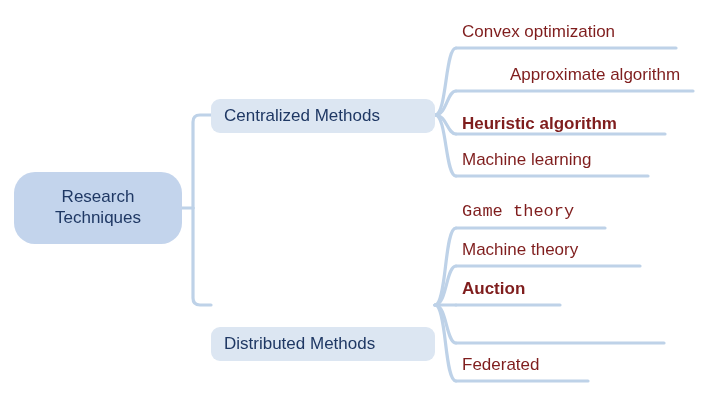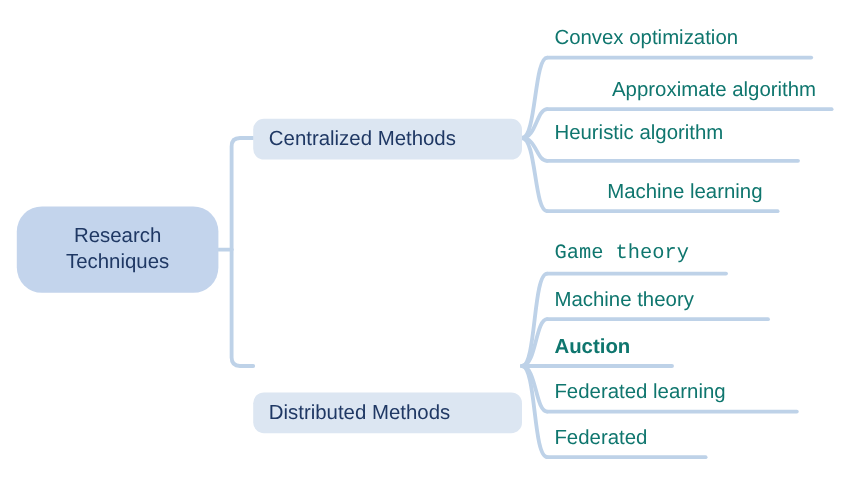--- a/index.html
+++ b/index.html
@@ -60,21 +60,21 @@
     width: 224px;
   }
   .node.branch-distributed {
     left: 211px;
     top: 289px;
     width: 224px;
     margin-top: 38px;
   }
   .leaf {
     position: absolute;
-    color: #0f766e;
+    color: #7f1d1d;
     font-size: 17px;
     white-space: nowrap;
     line-height: 1;
   }
 </style>
 </head>
 <body>
 
 <div id="mindmap">
 
@@ -111,22 +111,21 @@
 
   <div class="node root">Research
 Techniques</div>
 
   <div class="node branch branch-centralized">Centralized Methods</div>
 
   <div class="node branch branch-distributed">Distributed Methods</div>
 
   <div class="leaf" style="left:462px; top:23px;">Convex optimization</div>
   <div class="leaf" style="left:462px; top:66px;margin-left:48px;">Approximate algorithm</div>
-  <div class="leaf" style="left:462px; top:102px;">Heuristic algorithm</div>
-  <div class="leaf" style="left:462px; top:151px;margin-left:44px;">Machine learning</div>
+  <div class="leaf" style="left:462px; top:115px;font-weight:bold;">Heuristic algorithm</div>
+  <div class="leaf" style="left:462px; top:151px;">Machine learning</div>
 
   <div class="leaf" style="left:462px; top:203px;font-family:Liberation Mono, monospace;">Game theory</div>
   <div class="leaf" style="left:462px; top:241px;">Machine theory</div>
   <div class="leaf" style="left:462px; top:280px;font-weight:bold;">Auction</div>
-  <div class="leaf" style="left:462px; top:318px;">Federated learning</div>
   <div class="leaf" style="left:462px; top:356px;">Federated</div>
 
 </div>
 
 </body></html>

